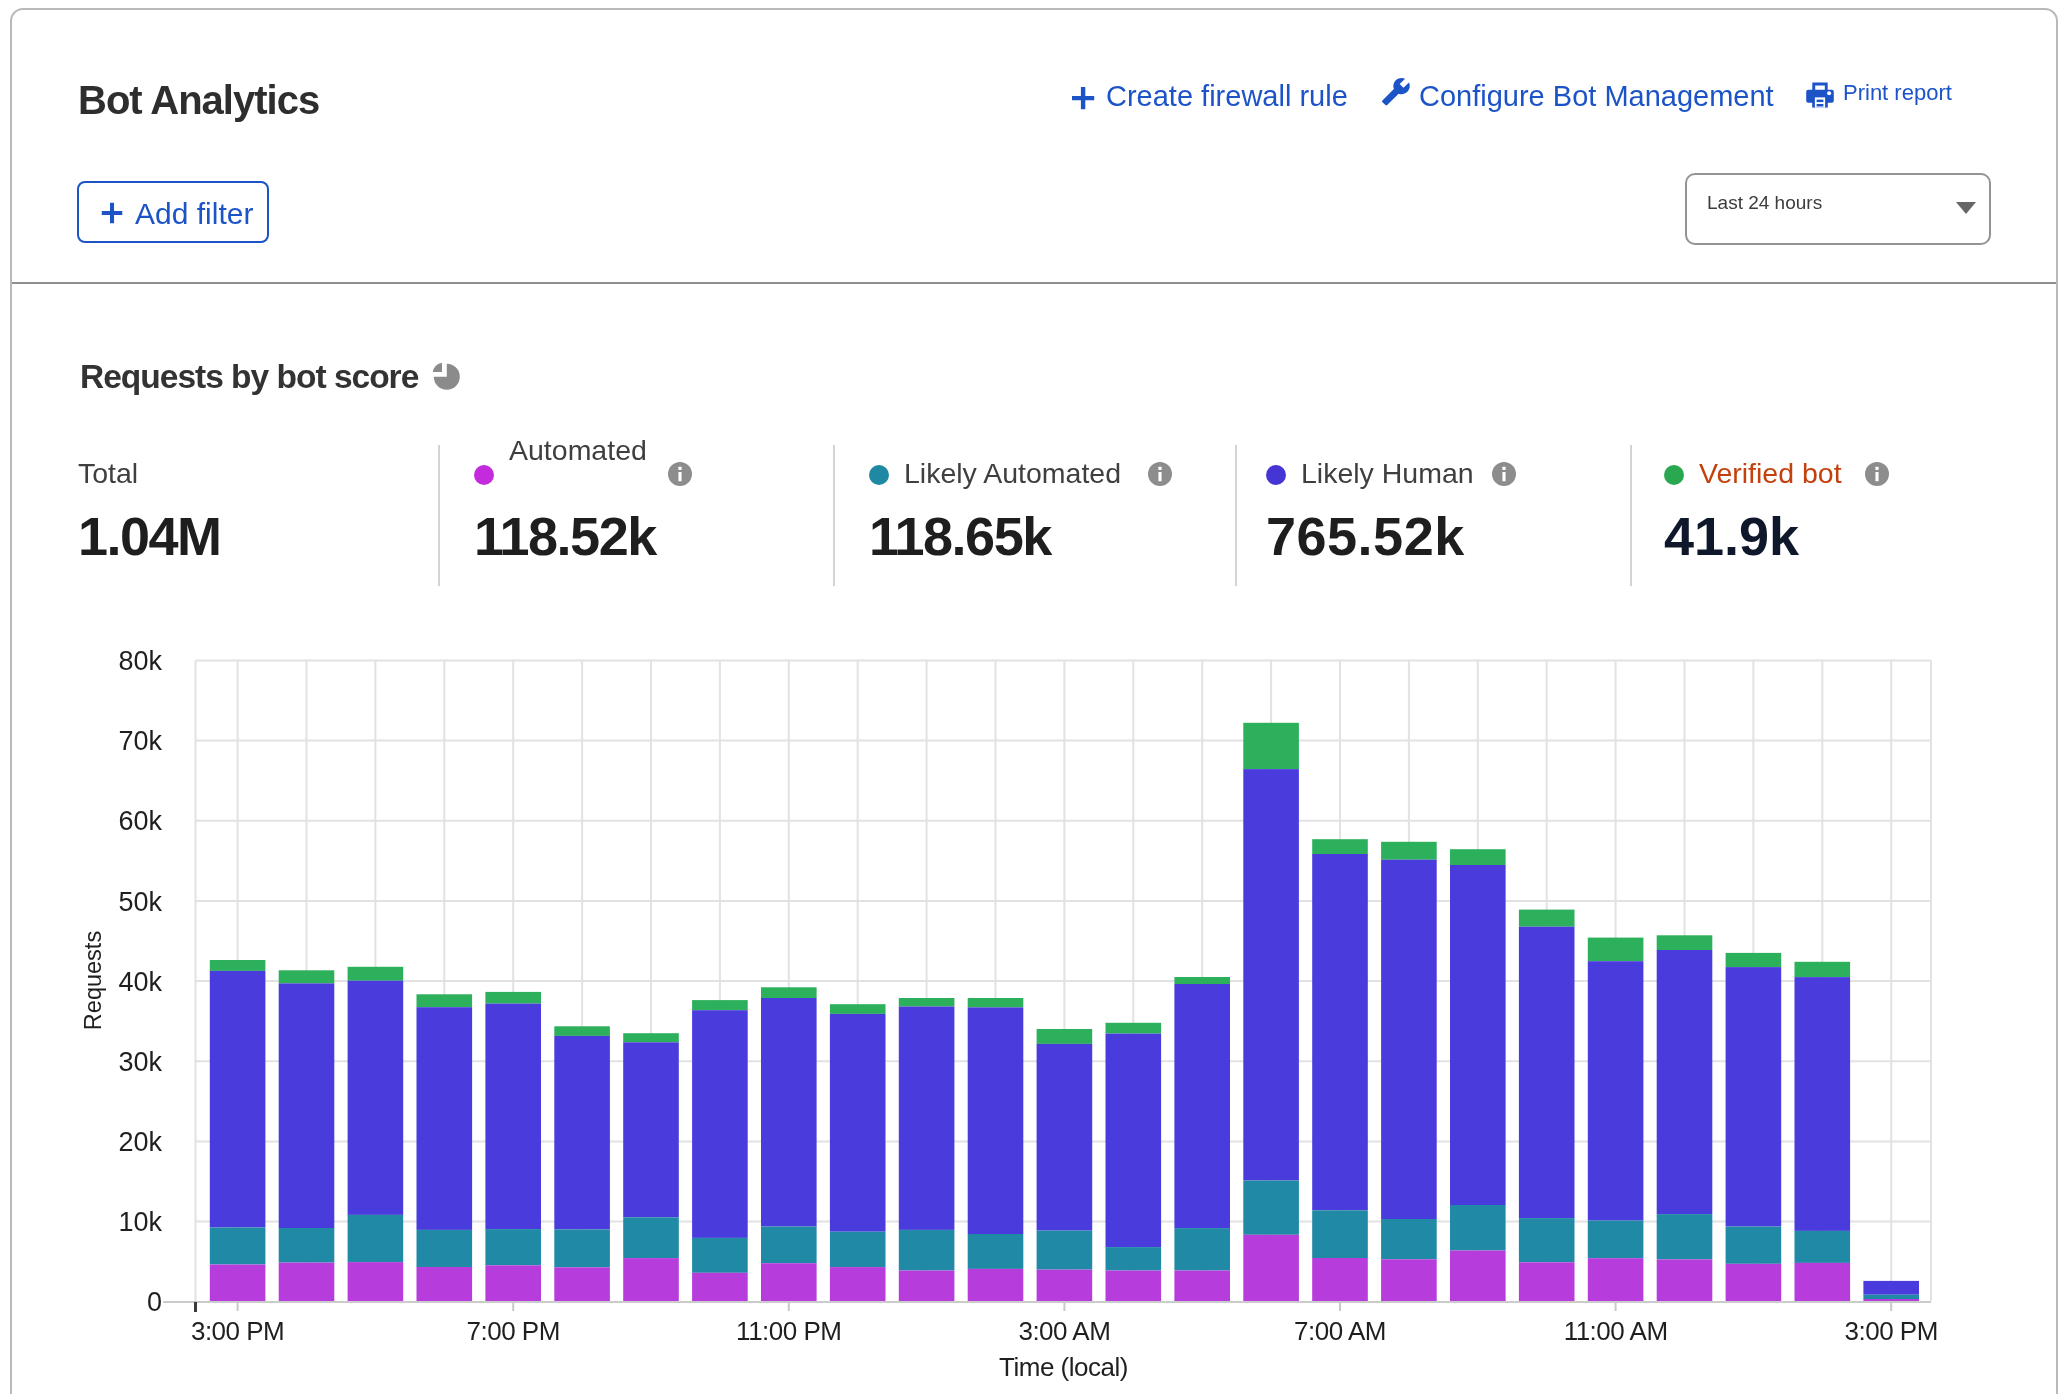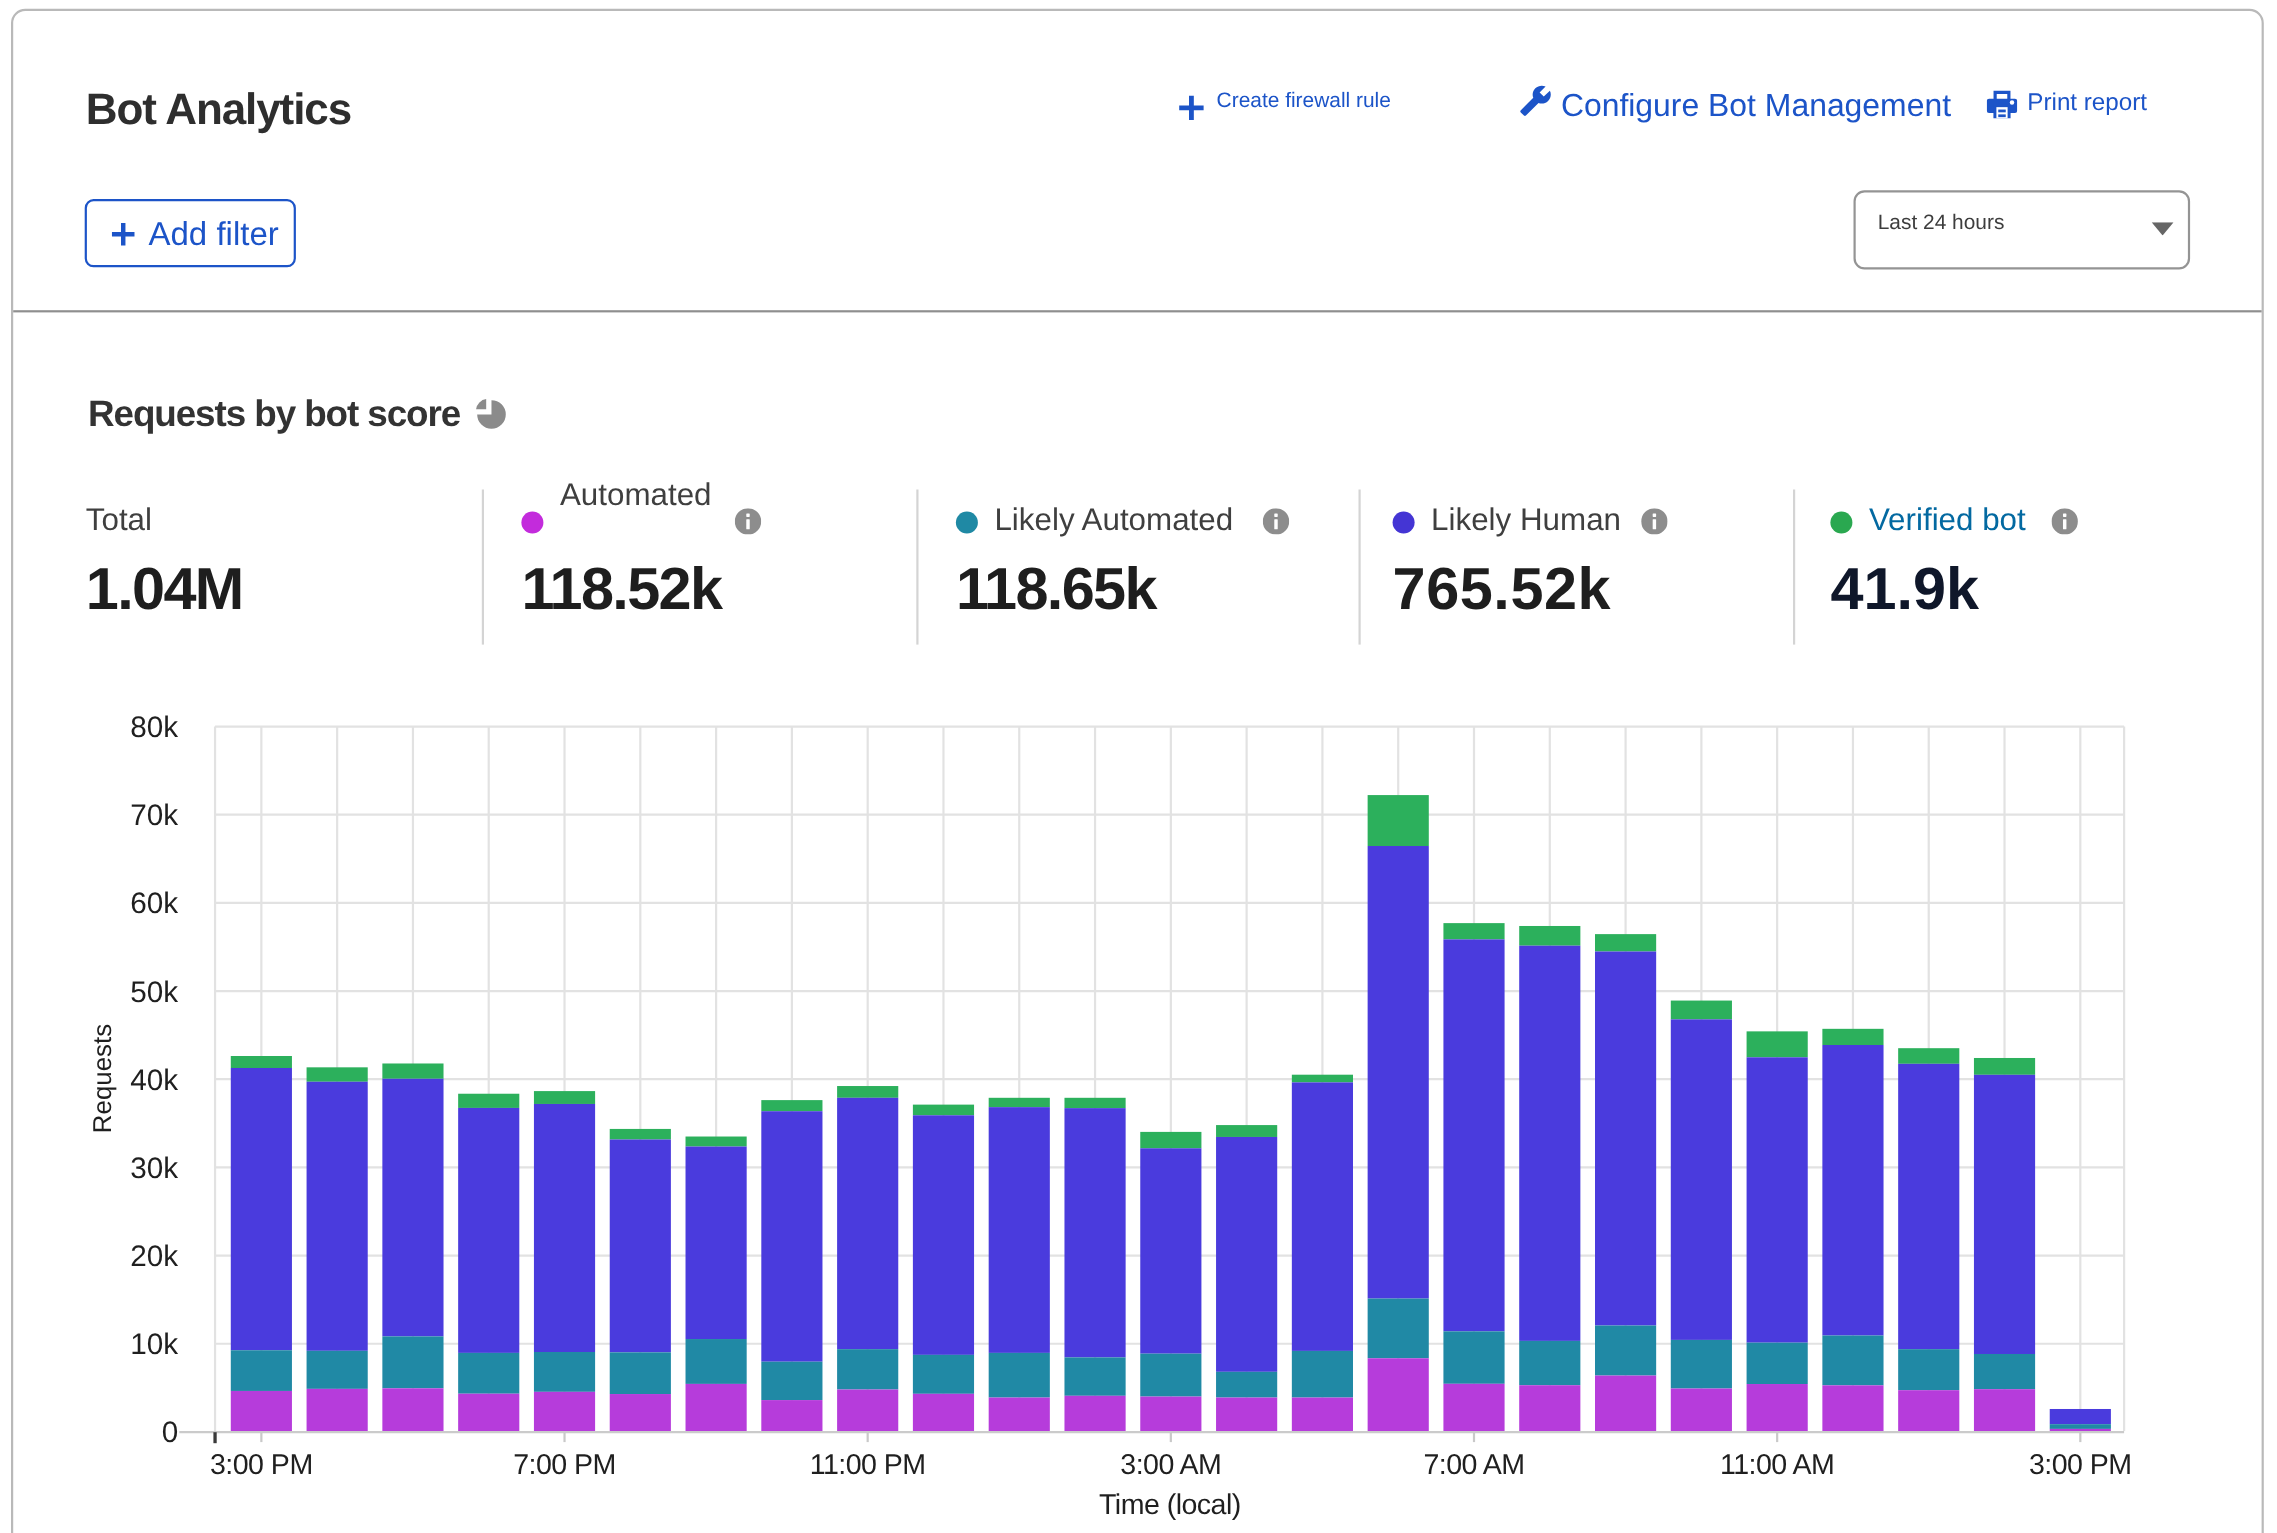--- a/index.html
+++ b/index.html
@@ -3,21 +3,21 @@
 *{margin:0;padding:0;box-sizing:border-box}
 body{width:2070px;height:1394px;background:#fff;font-family:'Liberation Sans',sans-serif;position:relative;overflow:hidden}
 .abs{position:absolute;line-height:1;white-space:nowrap}
 </style></head><body>
 <div style="position:absolute;left:10px;top:8px;width:2048px;height:1500px;border:2px solid #b9b9b9;border-radius:13px"></div>
 <div style="position:absolute;left:12px;top:282px;width:2044px;height:2px;background:#8f8f8f"></div>
 <div class="abs" style="left:78px;top:80px;font-size:40px;font-weight:bold;color:#2e2e2e;letter-spacing:-1px">Bot Analytics</div>
 <svg class="abs" style="left:1069px;top:84px" width="26" height="26" viewBox="0 0 26 26">
     <path d="M11.9 3h4.4v8.9h8.9v4.4h-8.9v8.9h-4.4v-8.9H3v-4.4h8.9z" fill="#1c54c8"></path>
   </svg>
-<div class="abs" style="left:1106px;top:81.5px;font-size:19px;color:#1c54c8">Create firewall rule</div>
+<div class="abs" style="left:1106px;top:81.5px;font-size:29px;color:#1c54c8">Create firewall rule</div>
 <svg class="abs" style="left:1381px;top:77px" width="30" height="30" viewBox="0 0 30 30">
     <g transform="translate(30,-0.5) scale(-1.26,1.26)">
       <path d="M22.7 19l-9.1-9.1c.9-2.3.4-5-1.5-6.9-2-2-5-2.4-7.4-1.3L9 6 6 9 1.6 4.7C.4 7.1.9 10.1 2.9 12.1c1.9 1.9 4.6 2.4 6.9 1.5l9.1 9.1c.4.4 1 .4 1.4 0l2.3-2.3c.5-.4.5-1.1.1-1.4z" fill="#1c54c8"></path>
     </g>
   </svg>
 <div class="abs" style="left:1419px;top:81.5px;font-size:29px;color:#1c54c8">Configure Bot Management</div>
 <svg class="abs" style="left:1806px;top:81px" width="28" height="28" viewBox="0 0 28 28">
     <g fill="#1c54c8">
       <path d="M6.3 1.5h15.4v8.5h-2.9V4.4h-9.6v5.6H6.3z"></path>
       <path d="M2.2 8.7h23.6a2 2 0 0 1 2 2v9a2 2 0 0 1-2 2H2.2a2 2 0 0 1-2-2v-9a2 2 0 0 1 2-2z"></path>
@@ -70,21 +70,21 @@
 <div style="position:absolute;left:1266px;top:464.5px;width:20px;height:20px;border-radius:50%;background:#4435d4"></div>
 <div class="abs" style="left:1301px;top:459px;font-size:28.5px;color:#3f3f3f">Likely Human</div>
 <svg style="position:absolute;left:1492px;top:462px" width="24" height="24" viewBox="0 0 23 23">
     <circle cx="11.5" cy="11.5" r="11.5" fill="#8d8d8d"></circle>
     <rect x="10" y="4.6" width="3" height="3" rx="0.5" fill="#fff"></rect>
     <rect x="10" y="9.6" width="3" height="8.8" rx="0.5" fill="#fff"></rect>
   </svg>
 <div class="abs" style="left:1266px;top:509.3px;font-size:54px;font-weight:bold;color:#1e1e1e;letter-spacing:0.5px">765.52k</div>
 <div style="position:absolute;left:1630px;top:445px;width:2px;height:141px;background:#d4d4d4"></div>
 <div style="position:absolute;left:1664px;top:464.5px;width:20px;height:20px;border-radius:50%;background:#2aa850"></div>
-<div class="abs" style="left:1699px;top:459px;font-size:28.5px;color:#0369a1">Verified bot</div>
+<div class="abs" style="left:1699px;top:459px;font-size:28.5px;color:#c2410c">Verified bot</div>
 <svg style="position:absolute;left:1865px;top:462px" width="24" height="24" viewBox="0 0 23 23">
     <circle cx="11.5" cy="11.5" r="11.5" fill="#8d8d8d"></circle>
     <rect x="10" y="4.6" width="3" height="3" rx="0.5" fill="#fff"></rect>
     <rect x="10" y="9.6" width="3" height="8.8" rx="0.5" fill="#fff"></rect>
   </svg>
 <div class="abs" style="left:1664px;top:509.3px;font-size:54px;font-weight:bold;color:#0f172a;letter-spacing:0px">41.9k</div>
 <svg style="position:absolute;left:0;top:0" width="2070" height="1394" viewBox="0 0 2070 1394">
 <line x1="195.5" y1="660.5" x2="1931.0" y2="660.5" stroke="#e2e2e2" stroke-width="2"></line>
 <line x1="195.5" y1="740.6" x2="1931.0" y2="740.6" stroke="#e2e2e2" stroke-width="2"></line>
 <line x1="195.5" y1="820.8" x2="1931.0" y2="820.8" stroke="#e2e2e2" stroke-width="2"></line>

